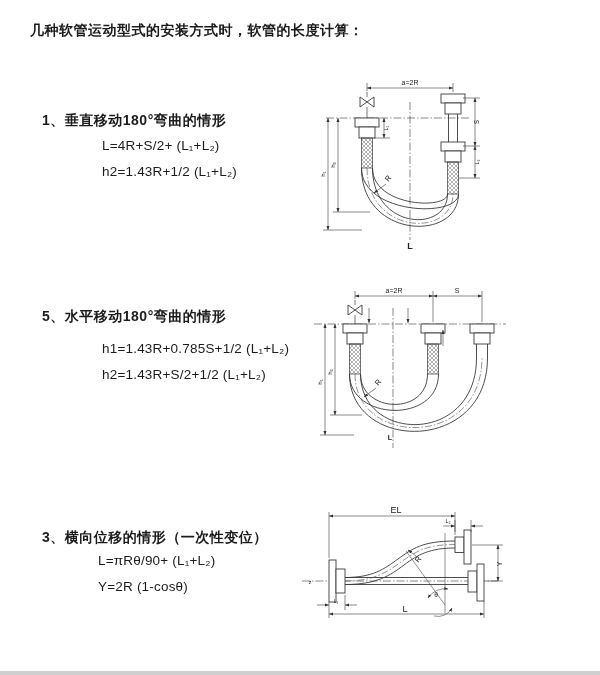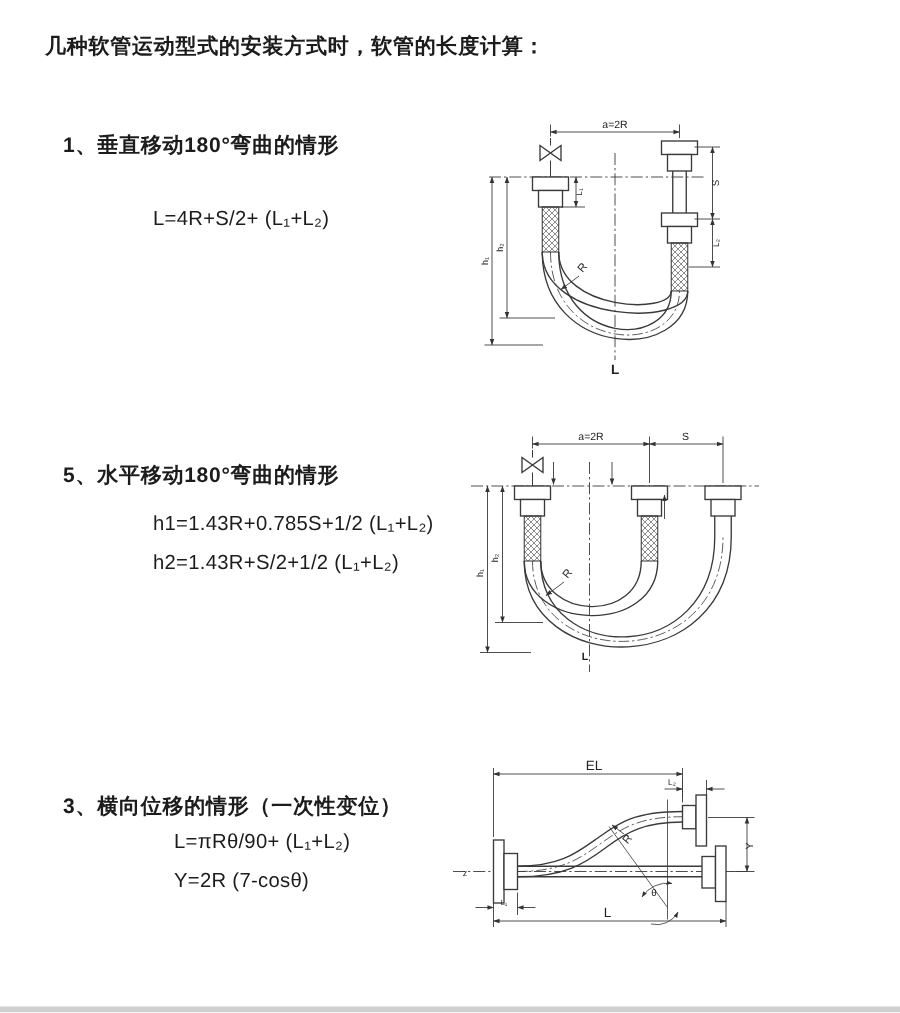--- a/index.html
+++ b/index.html
@@ -13,23 +13,24 @@
   .formulas div{white-space:pre;}
   svg{position:absolute;overflow:visible;}
   svg text{font-family:"Liberation Sans","DejaVu Sans",sans-serif;fill:#222;}
   .scan-edge{position:absolute;left:0;right:0;bottom:0;height:4px;background:#cfcfcf;}
 </style>
 </head>
 <body>
 
 <div class="page-title">几种软管运动型式的安装方式时，软管的长度计算：</div>
 
-<div class="sec-heading" style="left:42px;top:88px">1、垂直移动180°弯曲的情形</div>
+<div class="sec-heading" style="left:42px;top:112px">1、垂直移动180°弯曲的情形</div>
 <div class="formulas" style="left:70px;top:133px">
   <div>L=4R+S/2+ (L₁+L₂)</div>
+  <div>h2=1.43R+1/2 (L₁+L₂)</div>
 </div>
 
 <svg width="290" height="186" viewBox="0 0 290 186" style="left:306px;top:72px">
   <defs>
     <marker id="ah1" viewBox="0 0 10 10" refX="9" refY="5" markerWidth="7.5" markerHeight="7.5" orient="auto-start-reverse">
       <path d="M0,1.6 L9.5,5 L0,8.4 z" fill="#333"></path>
     </marker>
     <pattern id="hatch1" width="4" height="4" patternUnits="userSpaceOnUse">
       <path d="M0,4 L4,0 M0,0 L4,4" stroke="#666" stroke-width="0.5"></path>
     </pattern>
@@ -170,23 +171,23 @@
 
   <text x="88" y="13" font-size="7" text-anchor="middle">a=2R</text>
   <text x="151" y="13" font-size="7" text-anchor="middle">S</text>
   <text x="16" y="102" font-size="6" text-anchor="middle" transform="rotate(-90 16 102)">h₁</text>
   <text x="26" y="92" font-size="6" text-anchor="middle" transform="rotate(-90 26 92)">h₂</text>
   <text x="74" y="104" font-size="7.5" text-anchor="middle" transform="rotate(-50 74 104)">R</text>
   <text x="84" y="160" font-size="7" font-weight="bold" text-anchor="middle">L</text>
 </svg>
 
 <div class="sec-heading" style="left:42px;top:529px">3、横向位移的情形（一次性变位）</div>
-<div class="formulas" style="left:84px;top:548px">
+<div class="formulas" style="left:66px;top:548px">
   <div>L=πRθ/90+ (L₁+L₂)</div>
-  <div>Y=2R (7-cosθ)</div>
+  <div>Y=2R (1-cosθ)</div>
 </div>
 
 <svg width="300" height="145" viewBox="0 0 300 145" style="left:298px;top:503px">
   <defs>
     <marker id="ah3" viewBox="0 0 10 10" refX="9" refY="5" markerWidth="7.5" markerHeight="7.5" orient="auto-start-reverse">
       <path d="M0,1.6 L9.5,5 L0,8.4 z" fill="#333"></path>
     </marker>
   </defs>
 
   <g stroke="#3a3a3a" fill="none" stroke-width="0.9">

